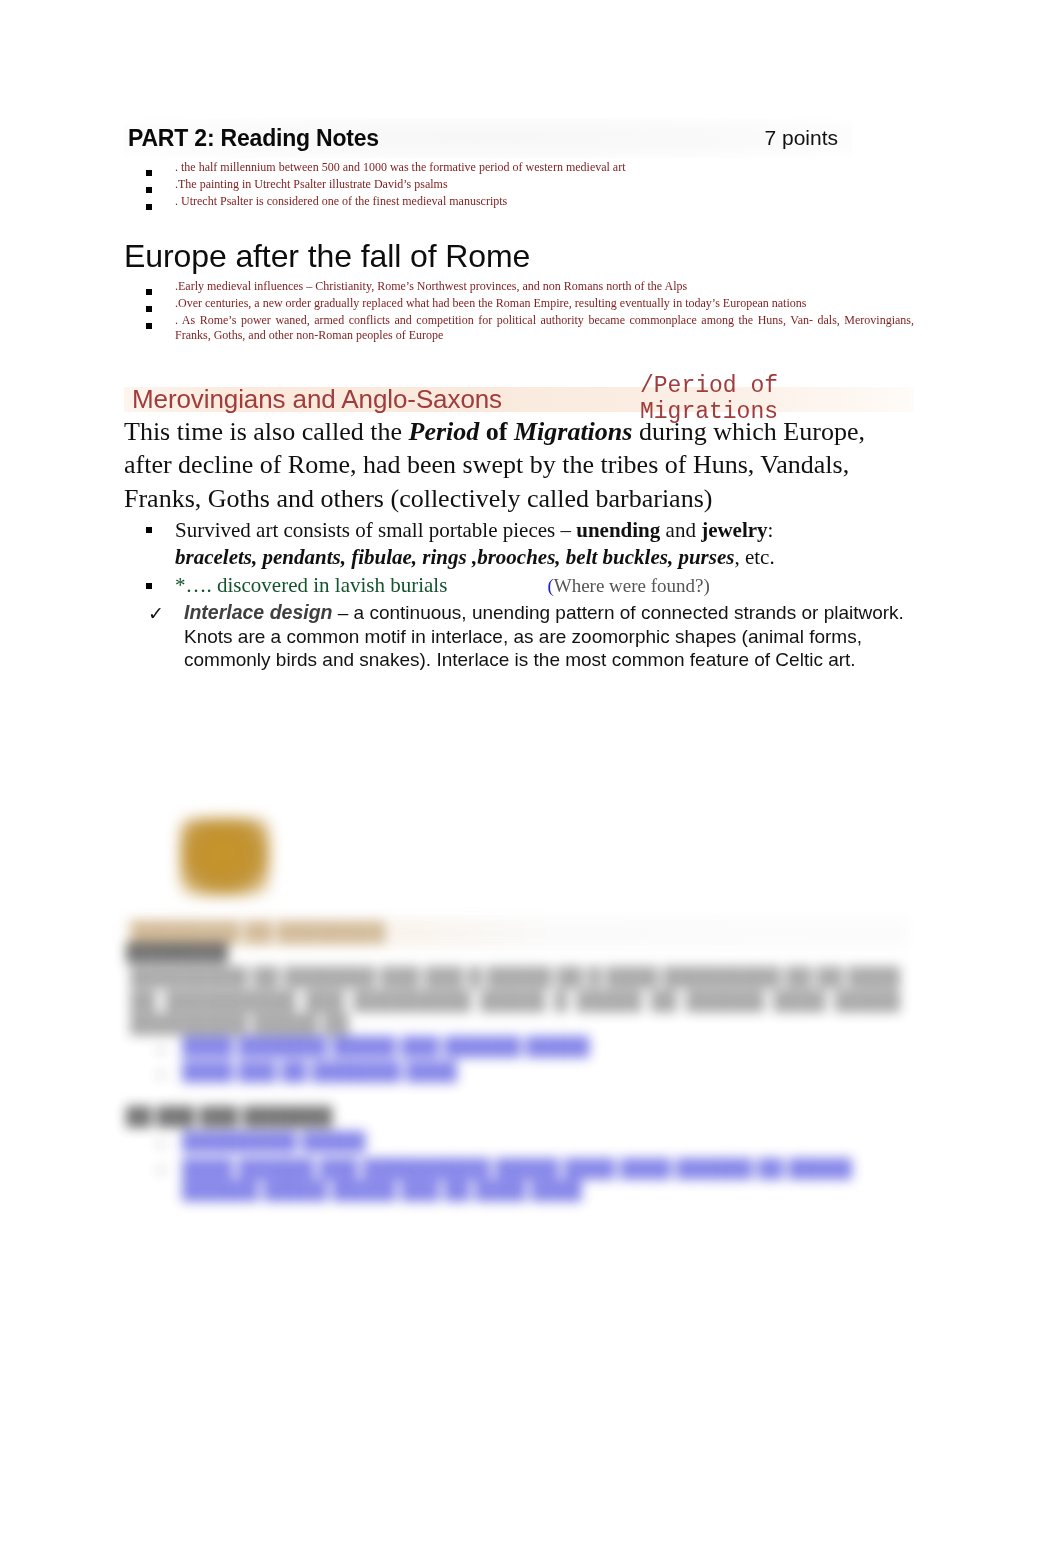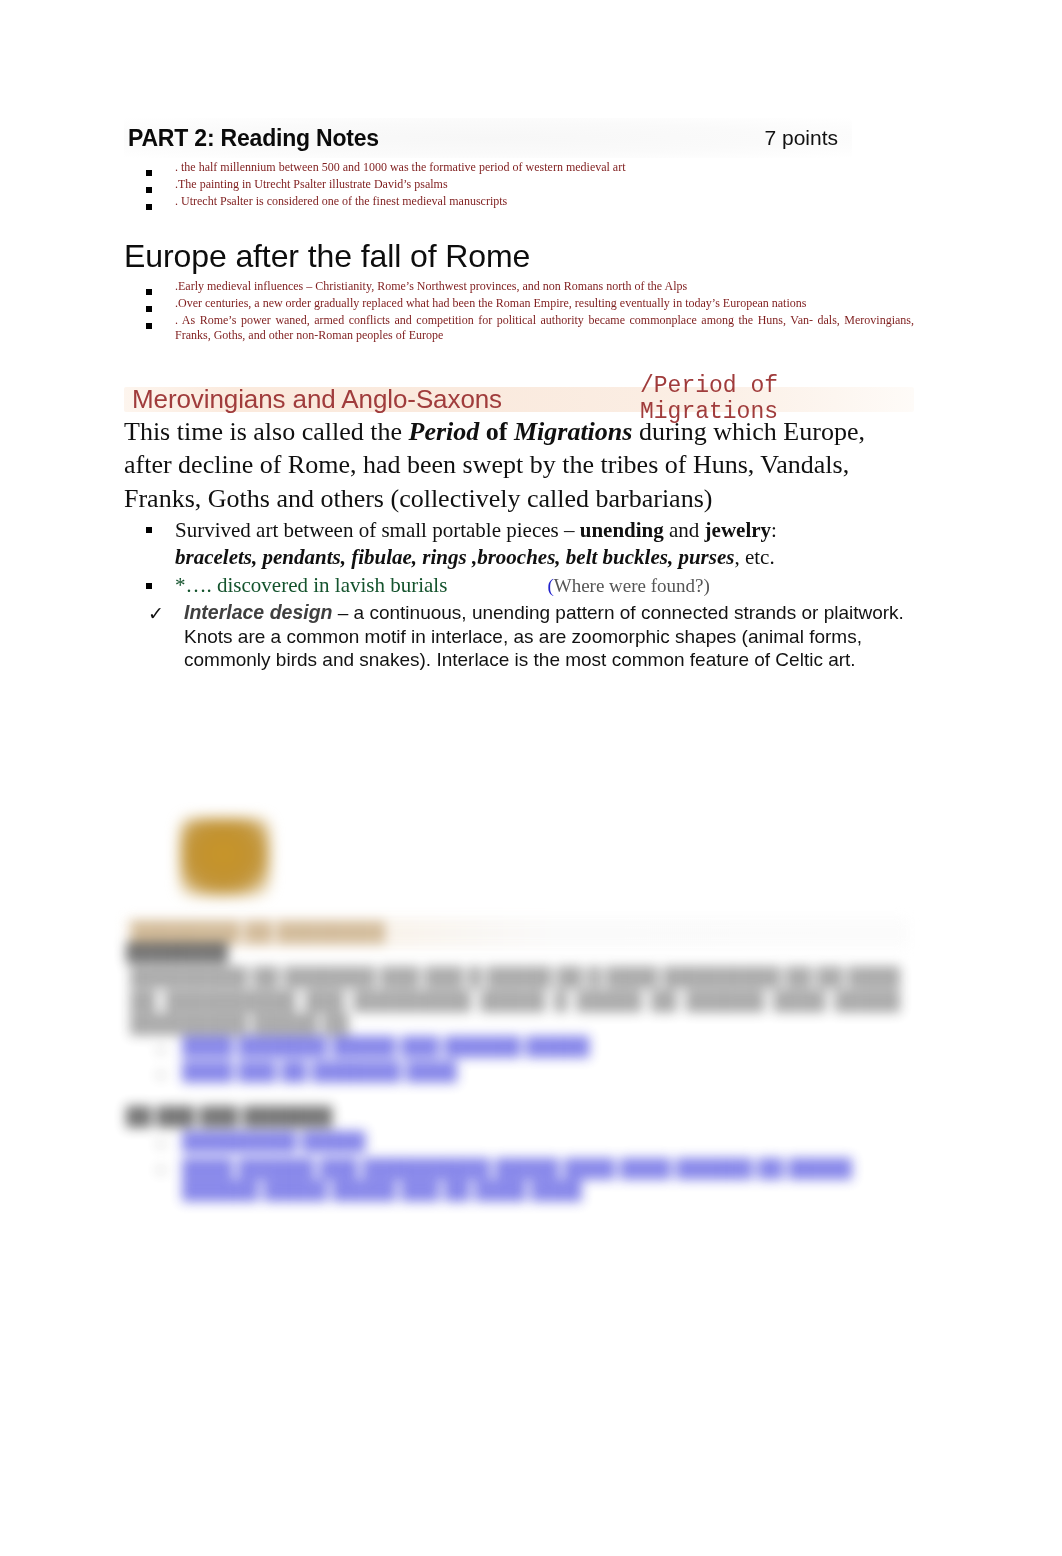--- a/index.html
+++ b/index.html
@@ -367,21 +367,21 @@
 
     <div class="mero-band">
       <span class="mero-title">Merovingians and Anglo-Saxons</span>
       <span class="mero-sub">/Period of Migrations</span>
     </div>
 
     <p class="serif-p"><span>This time is also called the </span><span class="bi">Period</span><span class="b"> of </span><span class="bi">Migrations</span><span> during which Europe, after decline of Rome, had been swept by the tribes of Huns, Vandals, Franks, Goths and others (collectively called barbarians)</span></p>
 
     <ul class="sq2">
       <li>
-        <span class="serif-li"><span>Survived art between of small portable pieces – </span><span class="b">unending</span><span> and </span><span class="b">jewelry</span><span>:</span></span>
+        <span class="serif-li"><span>Survived art consists of small portable pieces – </span><span class="b">unending</span><span> and </span><span class="b">jewelry</span><span>:</span></span>
         <span class="serif-li"><span class="bi">bracelets, pendants, fibulae, rings ,brooches, belt buckles, purses</span><span>, etc.</span></span>
       </li>
       <li>
         <span class="blue-serif">*…. discovered in lavish burials</span><span style="display:inline-block;width:100px"></span><span class="paren-gray"><span class="paren-open">(</span><span>Where were found?)</span></span>
       </li>
     </ul>
 
     <div class="check-item">
       <span class="check-mark">✓</span>
       <span class="interlace-label">Interlace design</span><span class="interlace-body"> – a continuous, unending pattern of connected strands or plaitwork. Knots are a common motif in interlace, as are zoomorphic shapes (animal forms, commonly birds and snakes). Interlace is the most common feature of Celtic art.</span>

